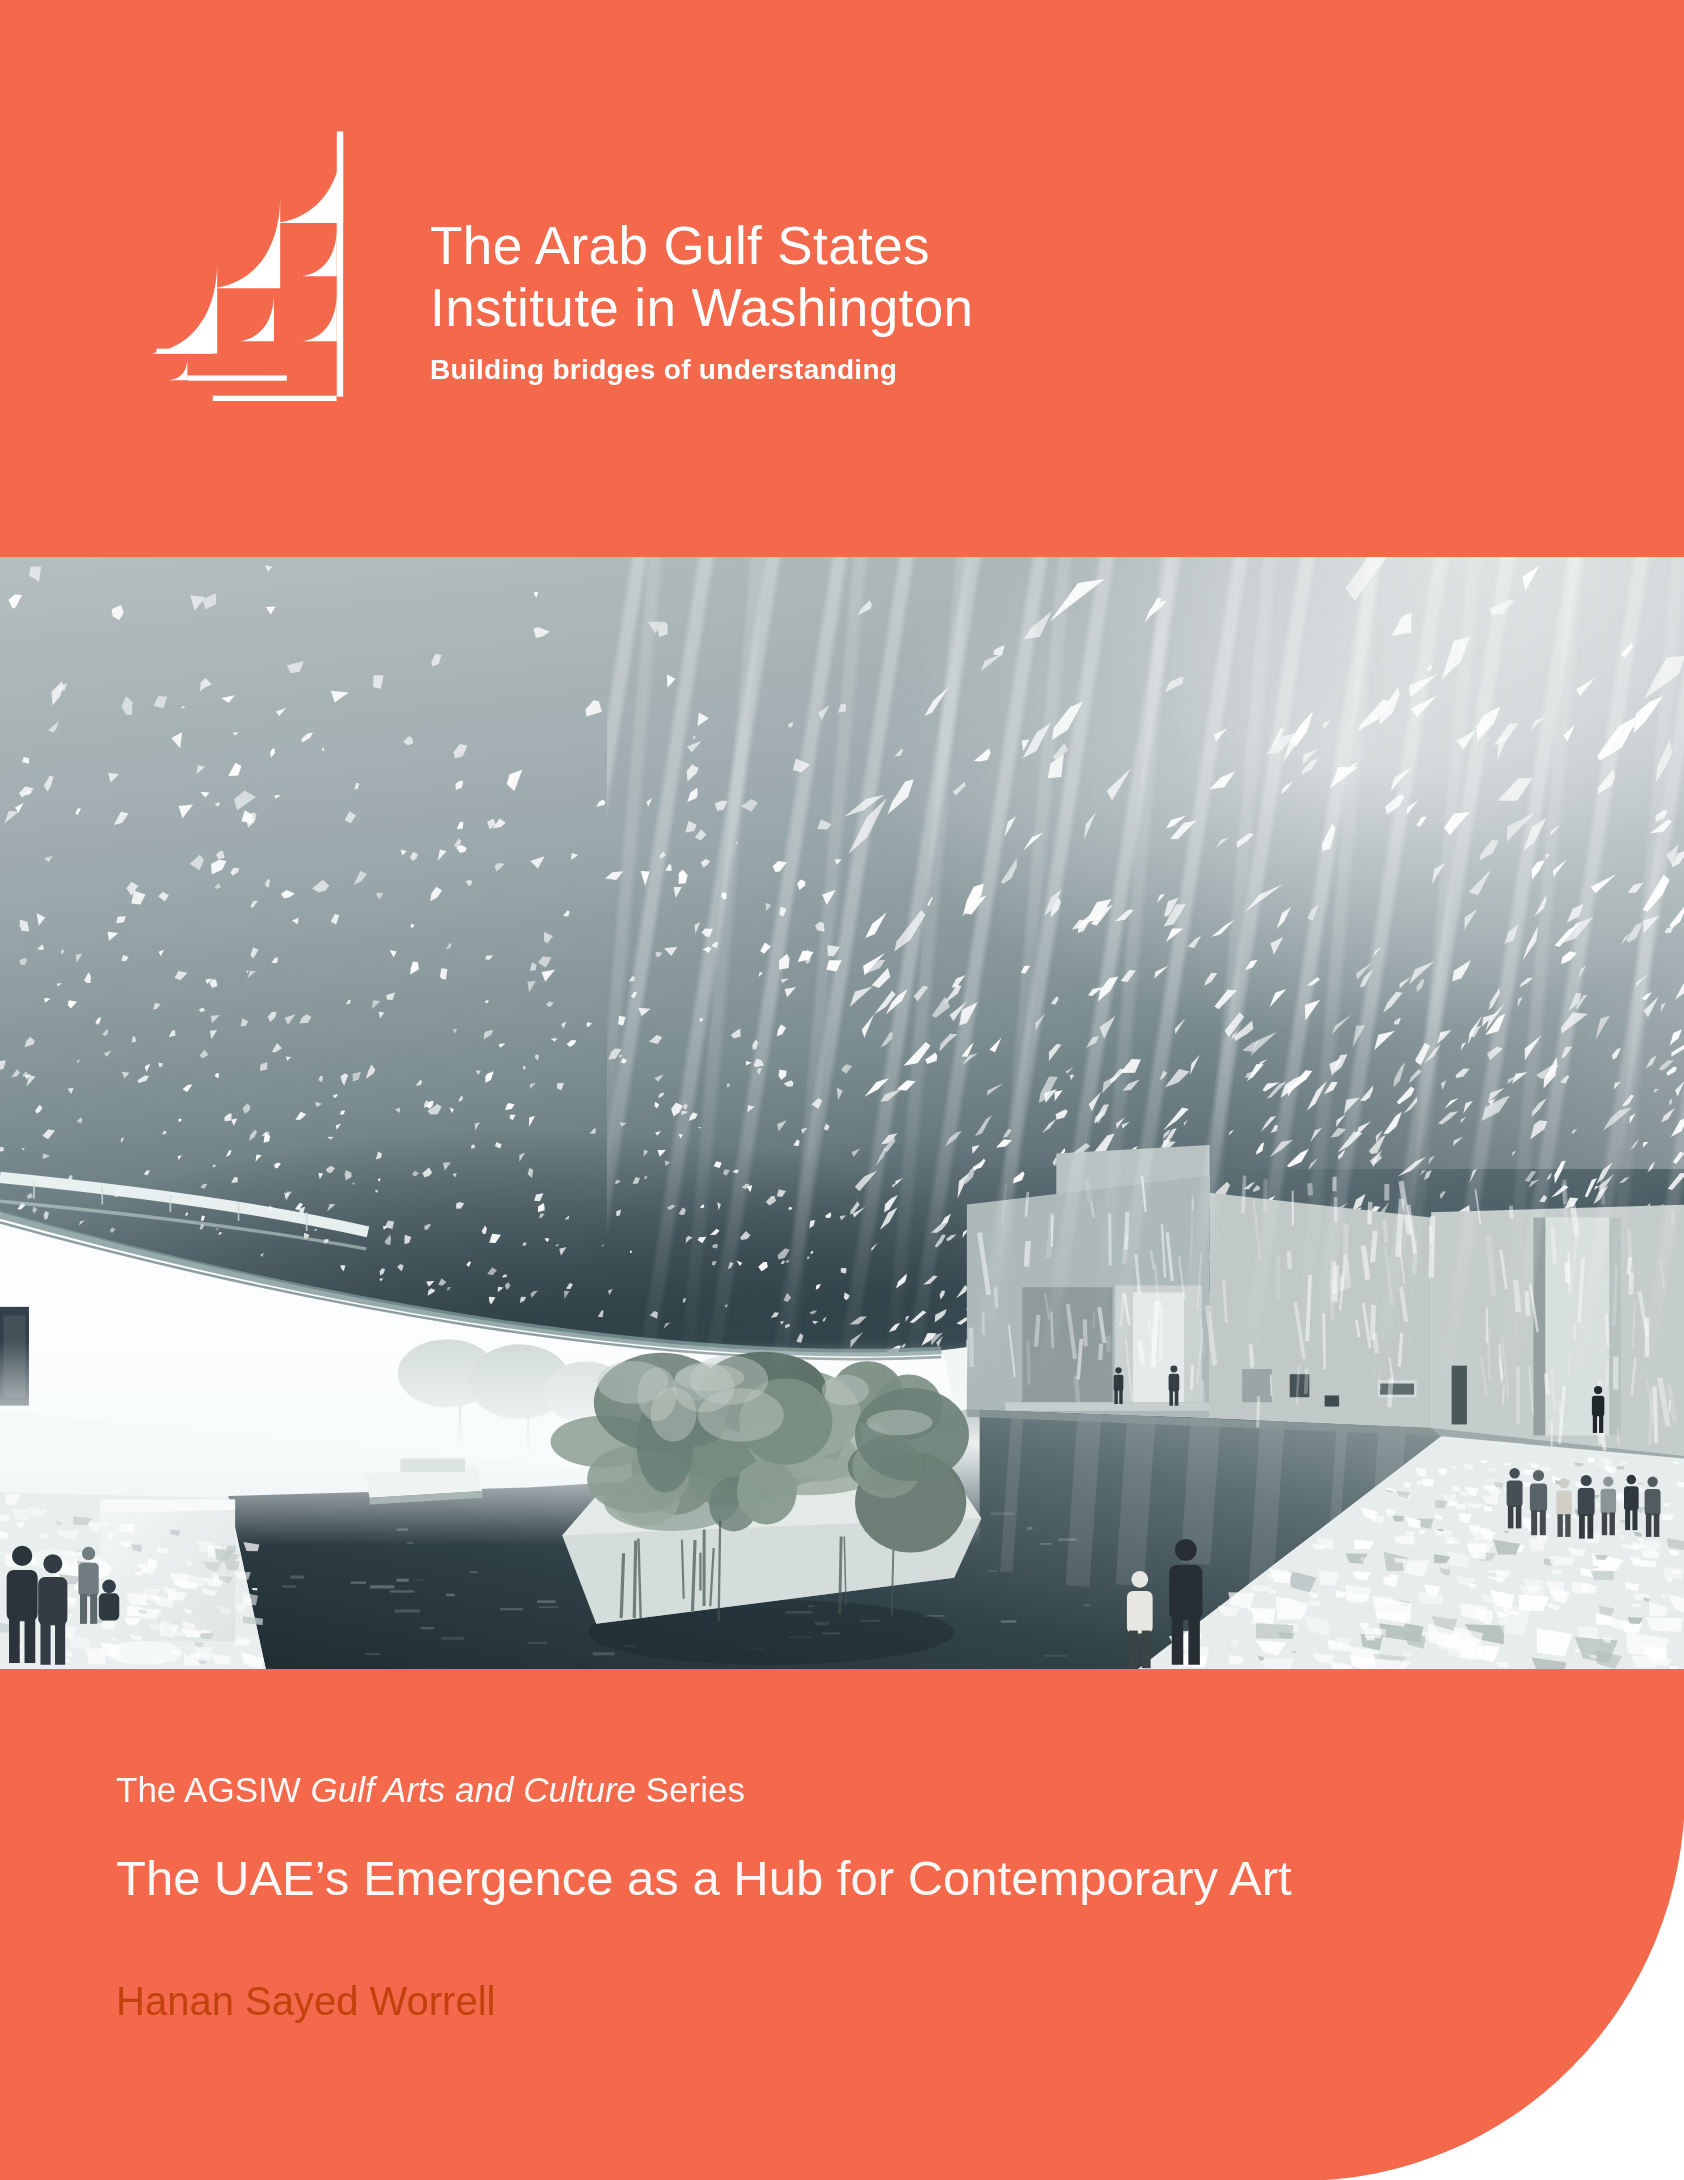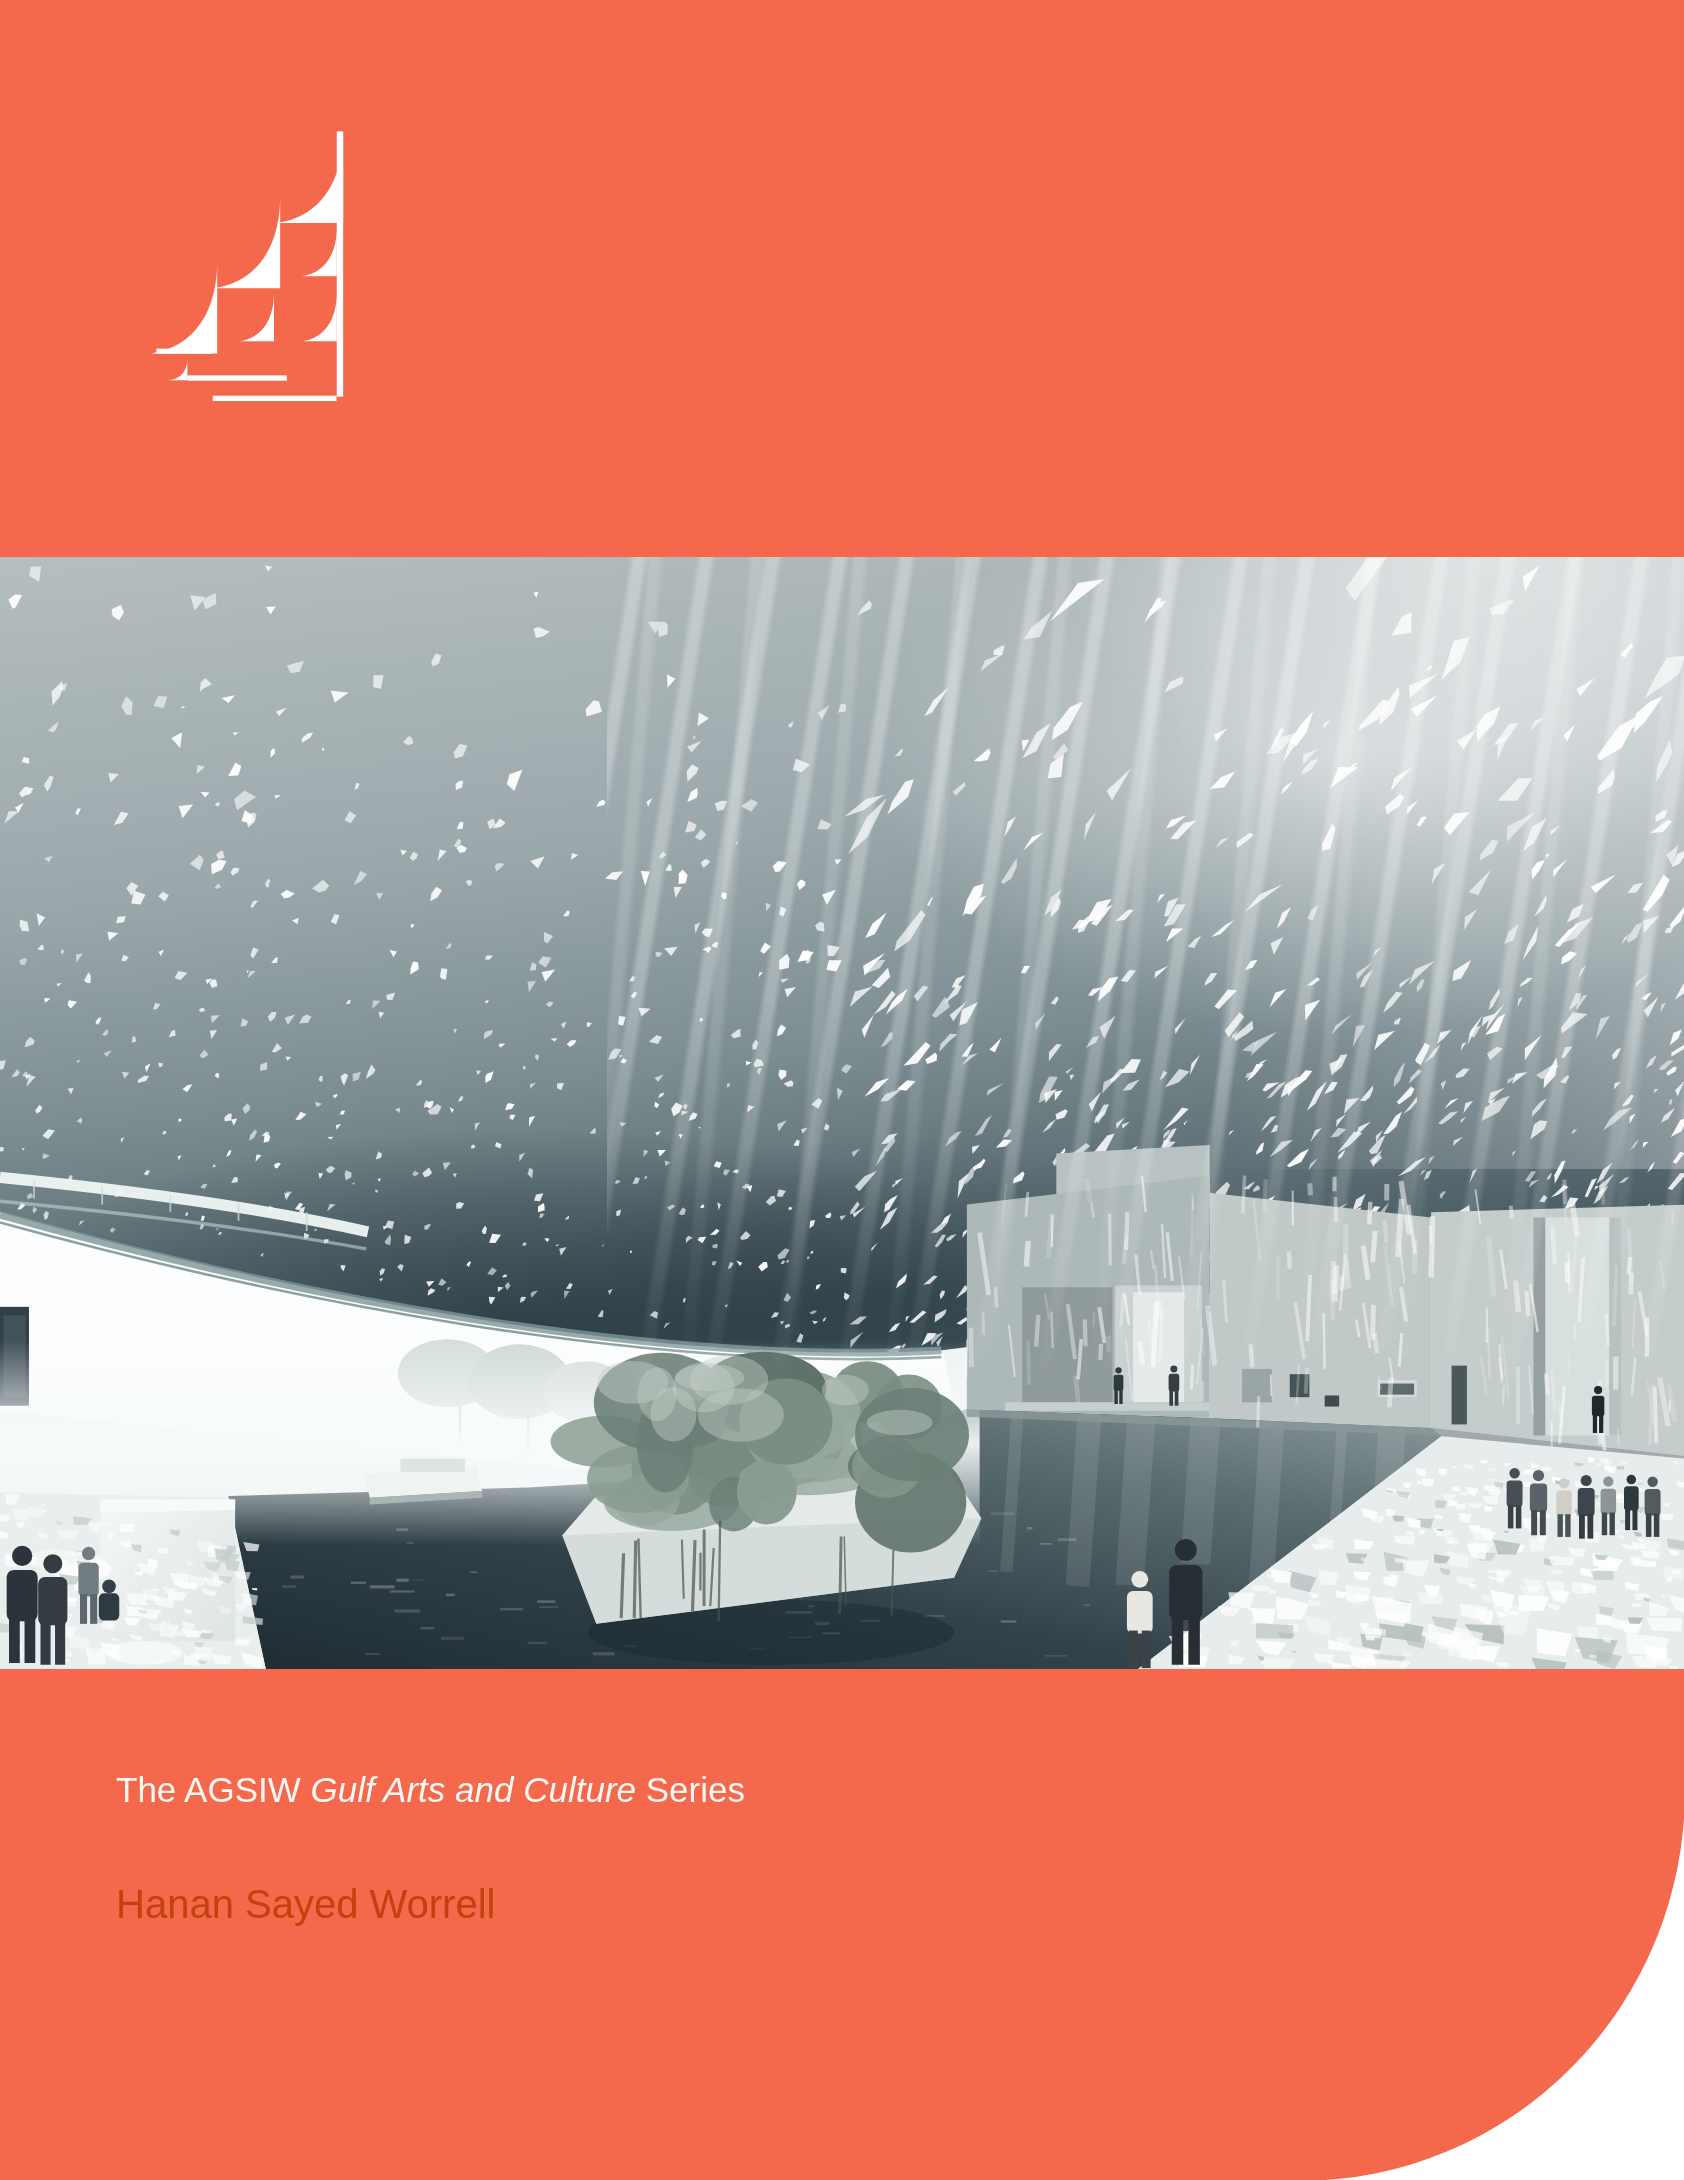--- a/index.html
+++ b/index.html
@@ -49,20 +49,25 @@
         <path d="M29.5,61 C29.5,83.5 19,100 -1,102.5 L29.5,102.5 Z"></path>
         <path d="M83.6,45.5 C83.6,57.5 78.2,66 68,67.5 L83.6,67.5 Z"></path>
         <path d="M83.6,75 C83.6,87 78.2,95.5 68,97 L83.6,97 Z"></path>
         <path d="M55.2,75 C55.2,87 49.8,95.5 39.6,97 L55.2,97 Z"></path>
         <rect x="2" y="100.3" width="25.5" height="2.3"></rect>
         <path d="M16,104.5 C16,110.5 13,114 7.5,114.6 L16,114.6 Z"></path>
         <rect x="16" y="112.4" width="45" height="2.4"></rect>
         <rect x="27.5" y="121.6" width="56" height="2.4"></rect>
       </g>
     </svg>
+    <div class="brand-text">
+      <div class="org-line">The Arab Gulf States</div>
+      <div class="org-line">Institute in Washington</div>
+      <div class="tagline">Building bridges of understanding</div>
+    </div>
   </div>
 
   <div class="photo">
     <svg id="photo-svg" viewBox="0 0 1978 1305" preserveAspectRatio="none" role="img" aria-label="Architectural rendering of the Louvre Abu Dhabi: sunlight filters through a perforated dome canopy onto gallery buildings, a reflecting pool with a tree island, plazas and visitors.">
       <defs>
         <linearGradient id="gDome" x1="0" y1="0" x2="0.22" y2="1">
           <stop offset="0" stop-color="#b5bec0"></stop>
             <stop offset="0.42" stop-color="#9ba8ab"></stop>
           <stop offset="0.7" stop-color="#7b8c90"></stop>
             <stop offset="1" stop-color="#4a5c63"></stop>
@@ -1856,16 +1861,17 @@
           <circle cx="128" cy="1208" r="8" fill="#33404a"></circle>
           <rect x="116" y="1216" width="24" height="32" rx="6" fill="#2e3a40"></rect>
         </g>
     </svg>
     <div class="rays"></div>
     <div class="rays2"></div>
   </div>
 
   <div class="titles">
     <div class="series-line"><span>The AGSIW </span><span class="it">Gulf Arts and Culture</span><span> Series</span></div>
+    <div class="cover-title">The UAE’s Emergence as a Hub for Contemporary Art</div>
     <div class="author">Hanan Sayed Worrell</div>
   </div>
 </div>
 
 
 </body></html>

